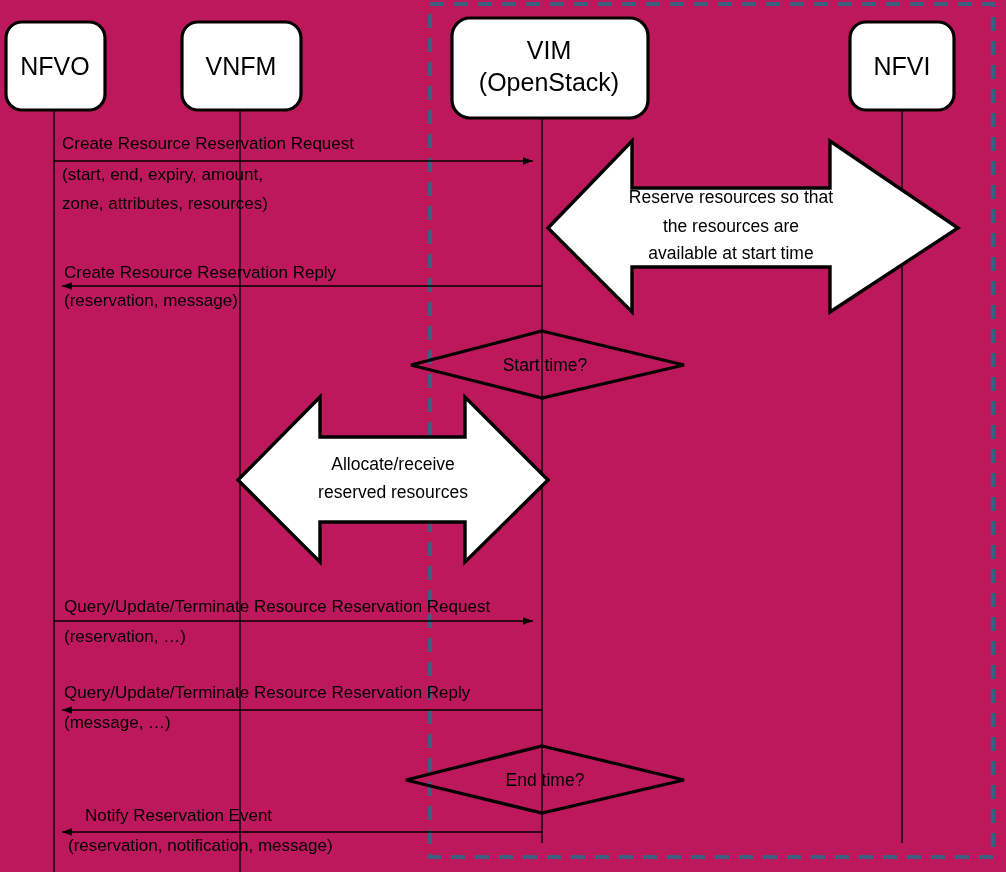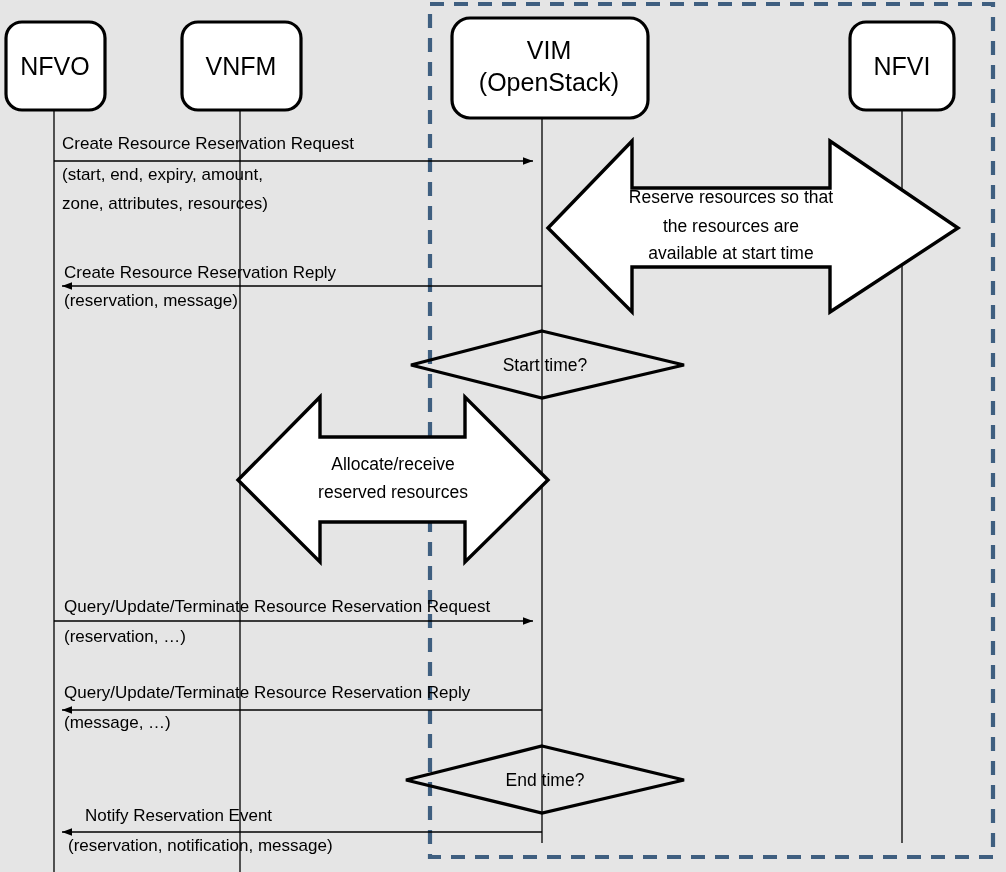--- a/index.html
+++ b/index.html
@@ -7,21 +7,21 @@
     padding: 0;
     background: #ffffff;
   }
   body {
     font-family: "Liberation Sans", sans-serif;
   }
   #canvas {
     position: relative;
     width: 1006px;
     height: 872px;
-    background: #e5e5e5;
+    background: #be185d;
     overflow: hidden;
   }
   #diagram-svg {
     position: absolute;
     top: 0;
     left: 0;
     width: 1006px;
     height: 872px;
   }
   .lifeline-label {

